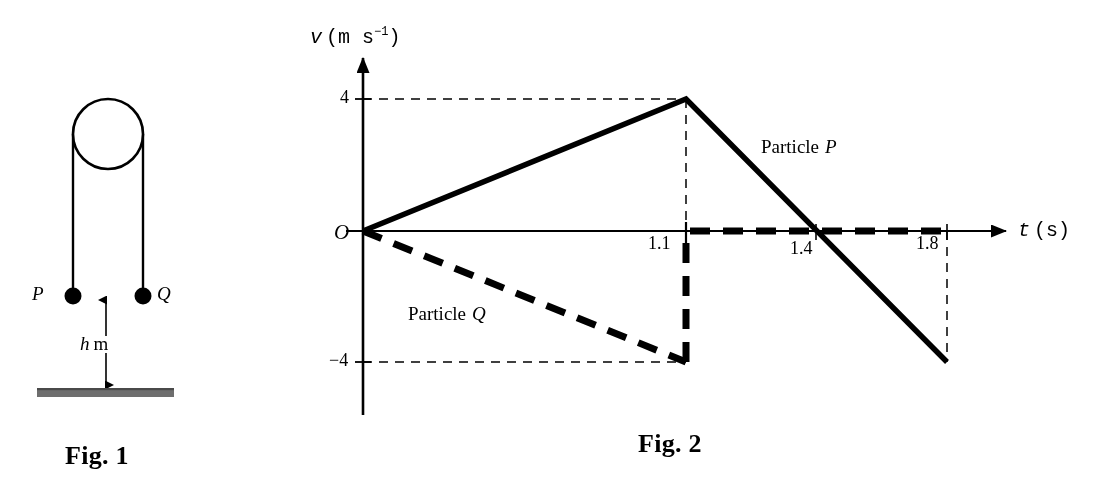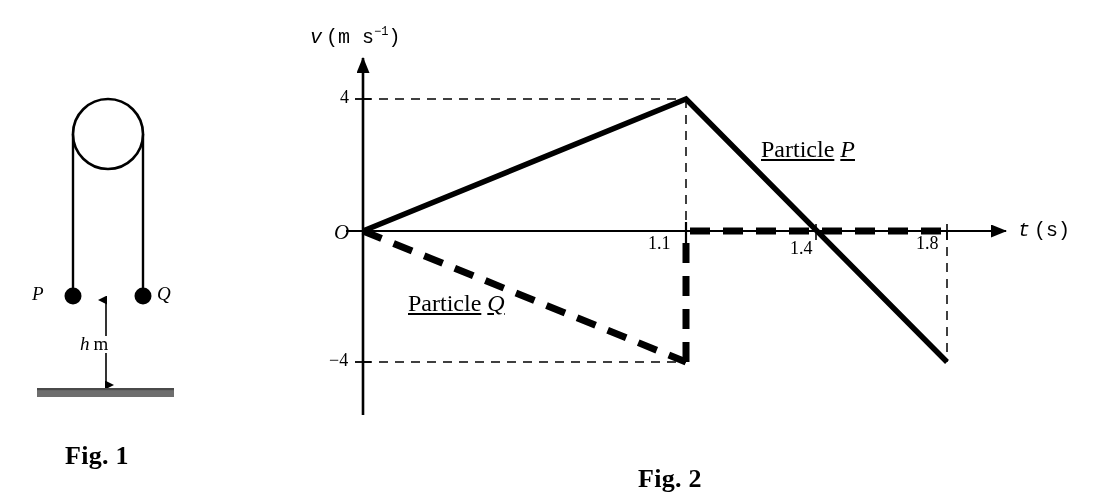--- a/index.html
+++ b/index.html
@@ -41,23 +41,22 @@
     position:absolute;
     font-family:Liberation Mono, monospace;
     font-size:20px;
     white-space:nowrap;
   }
   .axname i{font-style:italic;}
   .axname sup{font-size:12px;vertical-align:super;}
   .curvelbl{
     position:absolute;
     font-family:"Liberation Serif", serif;
-    font-size:24px;
+    font-size:19px;
     white-space:nowrap;
-    text-decoration:underline;
   }
   .curvelbl i{font-style:italic;}
 </style>
 </head>
 <body>
 
 <div id="root">
 
   <svg width="1100" height="502" viewBox="0 0 1100 502">
 
@@ -127,17 +126,17 @@
 
   <div class="tick" style="left:340px;top:87px;">4</div>
   <div class="tick" style="left:329px;top:350px;">−4</div>
 
   <div class="tick" style="left:648px;top:233px;">1.1</div>
   <div class="tick" style="left:790px;top:238px;font-family:Liberation Serif, serif;">1.4</div>
   <div class="tick" style="left:916px;top:233px;">1.8</div>
 
   <div class="curvelbl" style="left:761px;top:136px;"><span>Particle</span><span style="display:inline-block;width:6px;"></span><i>P</i></div>
 
-  <div class="curvelbl" style="left:408px;top:290px;"><span>Particle</span><span style="display:inline-block;width:6px;"></span><i>Q</i></div>
+  <div class="curvelbl" style="left:408px;top:303px;"><span>Particle</span><span style="display:inline-block;width:6px;"></span><i>Q</i></div>
 
-  <div class="cap" style="left:638px;top:464px;">Fig. 2</div>
+  <div class="cap" style="left:638px;top:429px;">Fig. 2</div>
 
 </div>
 
 </body></html>

